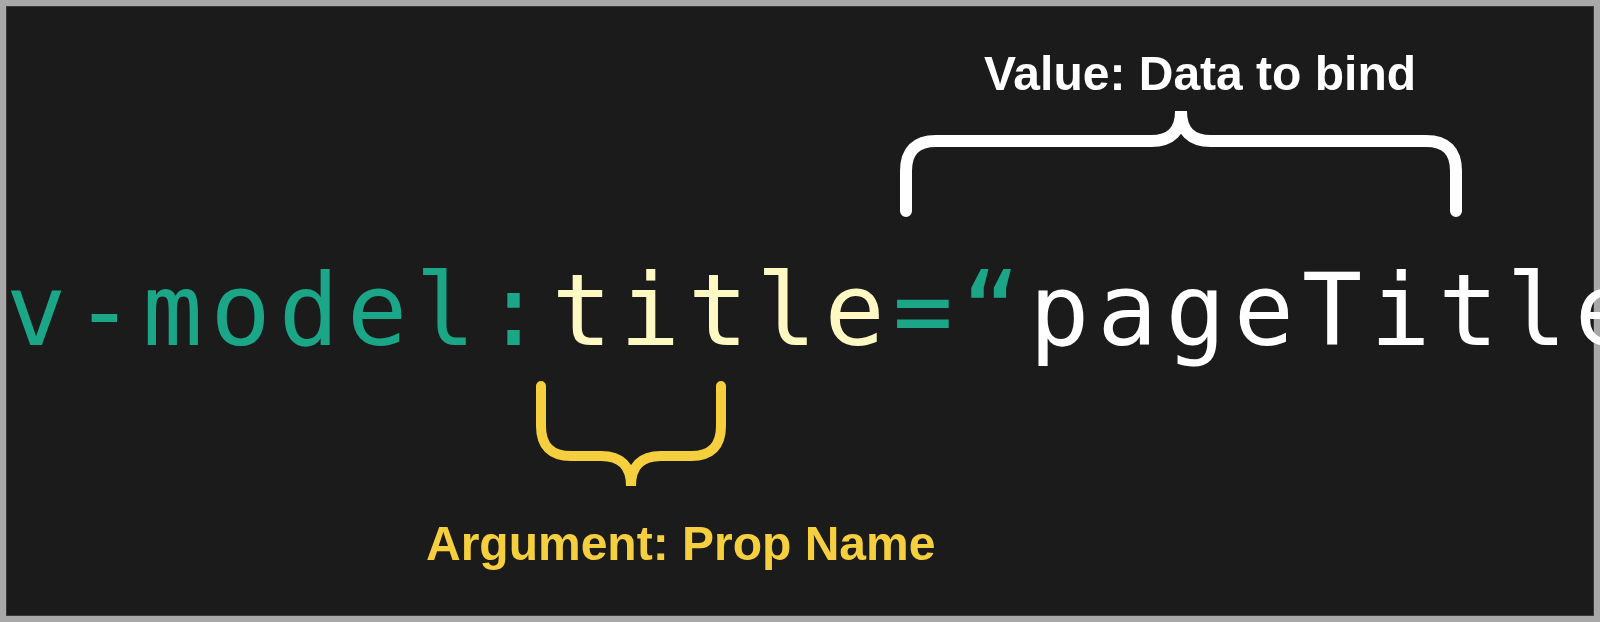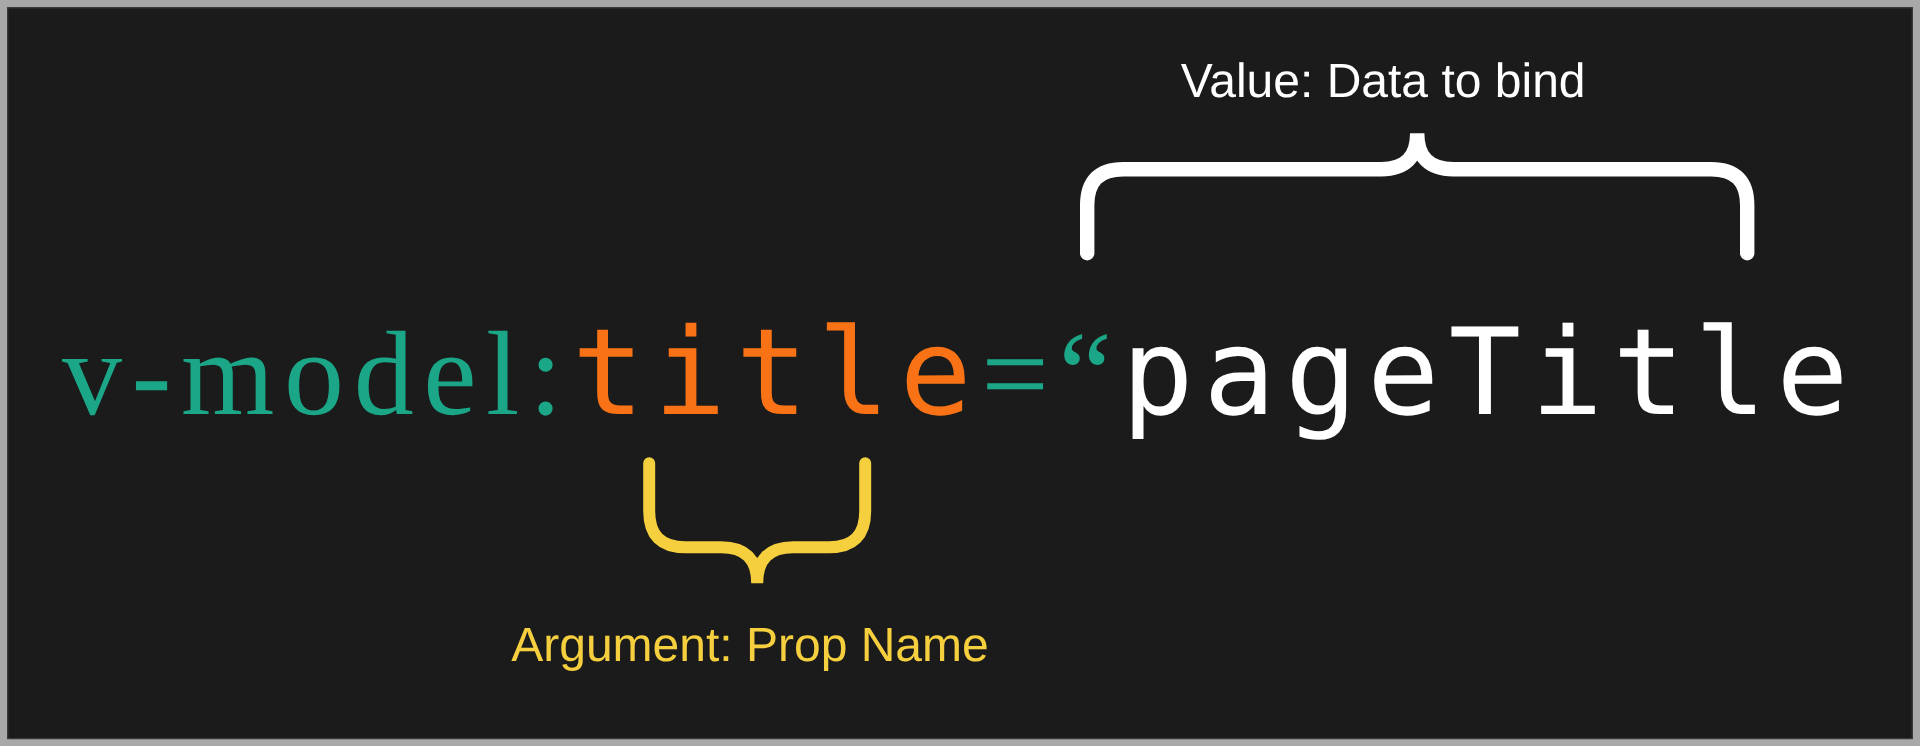--- a/index.html
+++ b/index.html
@@ -23,27 +23,27 @@
     position:absolute;
     top:246px;
     left:0;
     width:100%;
     text-align:center;
     font-family:"SFMono-Regular",Menlo,Consolas,monospace;
     font-size:100px;
     letter-spacing:0.08em;
     white-space:nowrap;
   }
-  .tok-teal{color:#1aa687;font-family:Liberation Serif, serif;}
-  .tok-yellow{color:#f97316;}
+  .tok-teal{color:#1aa687;}
+  .tok-yellow{color:#fef9c3;}
   .tok-white{color:#ffffff;}
   .label{
     position:absolute;
-    font-size:40px;
-    font-weight:400;
+    font-size:48px;
+    font-weight:700;
     white-space:nowrap;
   }
   .label-value{
     color:#ffffff;
     top:40px;
     left:978px;
   }
   .label-arg{
     color:#f6cf3f;
     top:510px;

